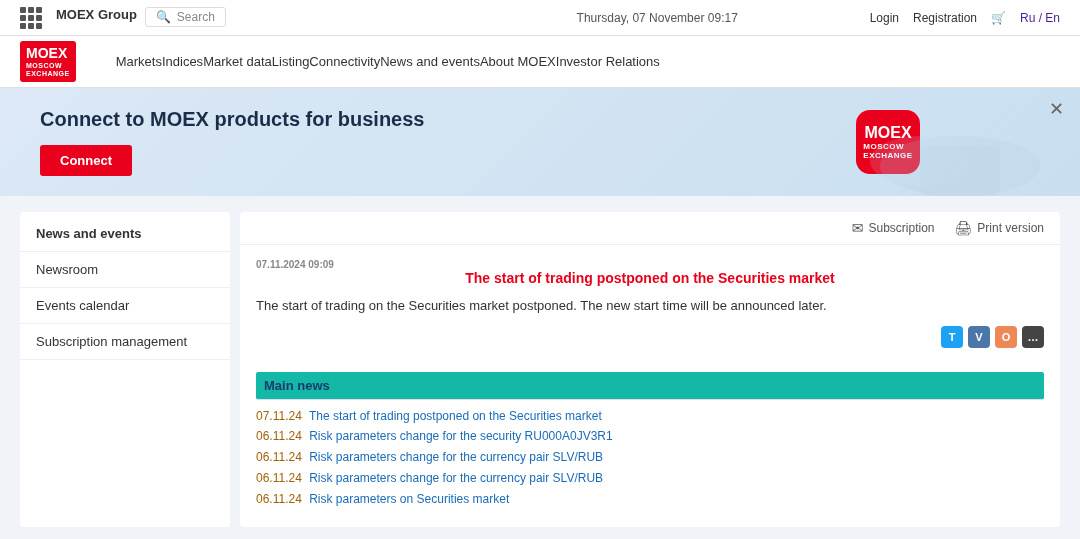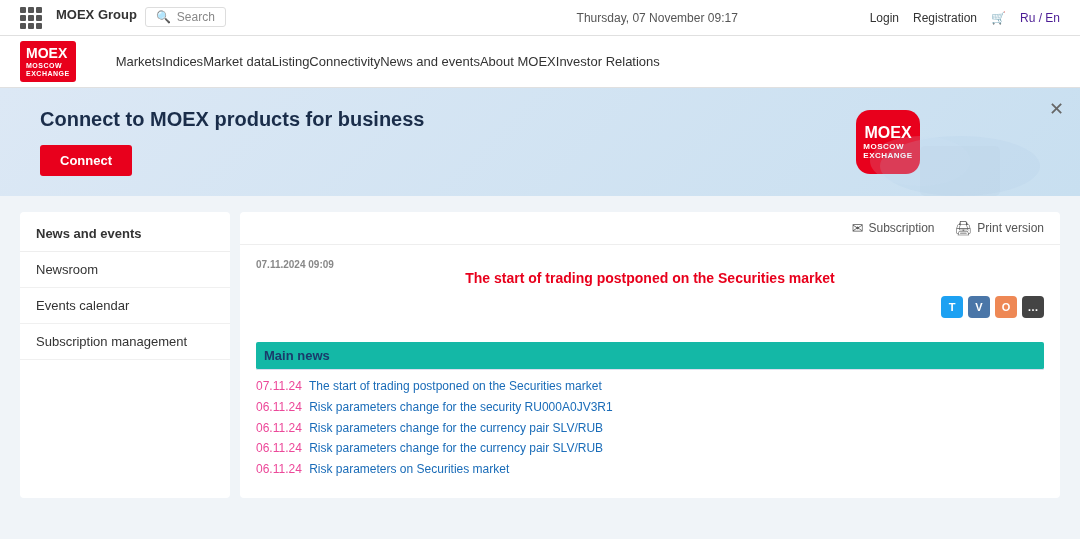--- a/index.html
+++ b/index.html
@@ -120,21 +120,21 @@
     .article-date { font-size: 10px; color: #888; margin-bottom: 0; font-weight: bold; }
     .article-title-main { color: #e8001c; font-weight: bold; font-size: 14px; text-align: center; margin-bottom: 10px; }
     .article-text { font-size: 13px; color: #333; line-height: 1.5; margin-bottom: 10px; }
     .social-icons { display: flex; justify-content: flex-end; gap: 5px; margin-bottom: 10px; }
     .social-icon { width: 22px; height: 22px; border-radius: 4px; display: flex; align-items: center; justify-content: center; font-size: 11px; color: #fff; font-weight: bold; cursor: pointer; }
 
     
     .news-list-section { padding: 0 16px 16px; }
     .news-list-title { font-weight: bold; font-size: 13px; color: #1a3a6b; border-bottom: 1px solid #dde; padding-bottom: 6px; margin-bottom: 8px; background: #14b8a6; padding: 6px 8px; border-radius: 2px; }
     .news-item { font-size: 12px; margin-bottom: 4px; line-height: 1.4; }
-    .news-item .news-date { color: #ec4899; margin-right: 4px; }
+    .news-item .news-date { color: #a16207; margin-right: 4px; }
     .news-item .news-link { color: #1a6cb8; text-decoration: none; }
   </style>
 </head>
 <body>
 
 <div class="top-bar">
   <div class="left">
     <div class="grid-icon">
       <div class="grid-dot"></div>
         <div class="grid-dot"></div>
@@ -218,20 +218,21 @@
       </button>
       <button class="toolbar-btn">
         <span class="toolbar-icon">🖨</span>
         <span>Print version</span>
       </button>
     </div>
 
     <div class="article-body">
       <div class="article-date">07.11.2024 09:09</div>
       <div class="article-title-main">The start of trading postponed on the Securities market</div>
+      <div class="article-text">The start of trading on the Securities market postponed. The new start time will be announced later.</div>
       <div class="social-icons">
         <div class="social-icon" style="background:#1da1f2;">T</div>
         <div class="social-icon" style="background:#4a76a8;">V</div>
         <div class="social-icon" style="background:#e85;">O</div>
         <div class="social-icon" style="background:#444;">…</div>
       </div>
     </div>
 
     <div class="news-list-section">
       <div class="news-list-title">Main news</div>

